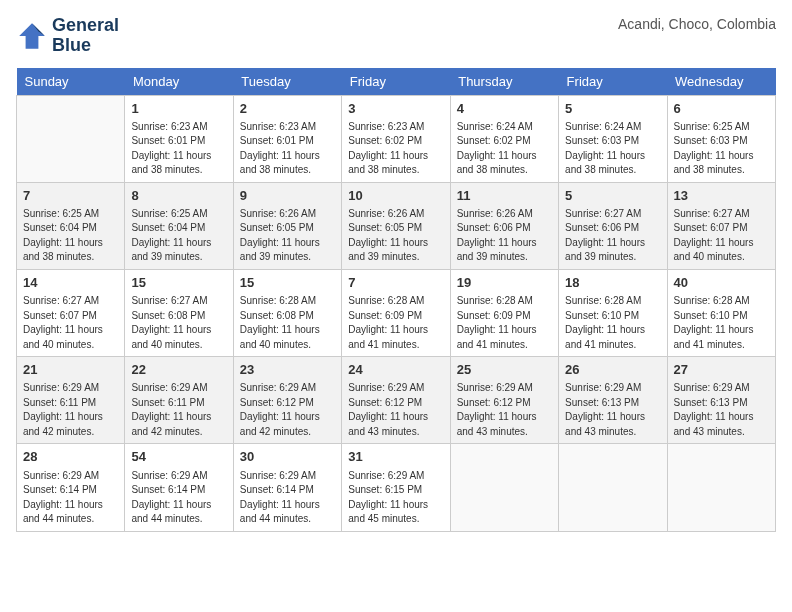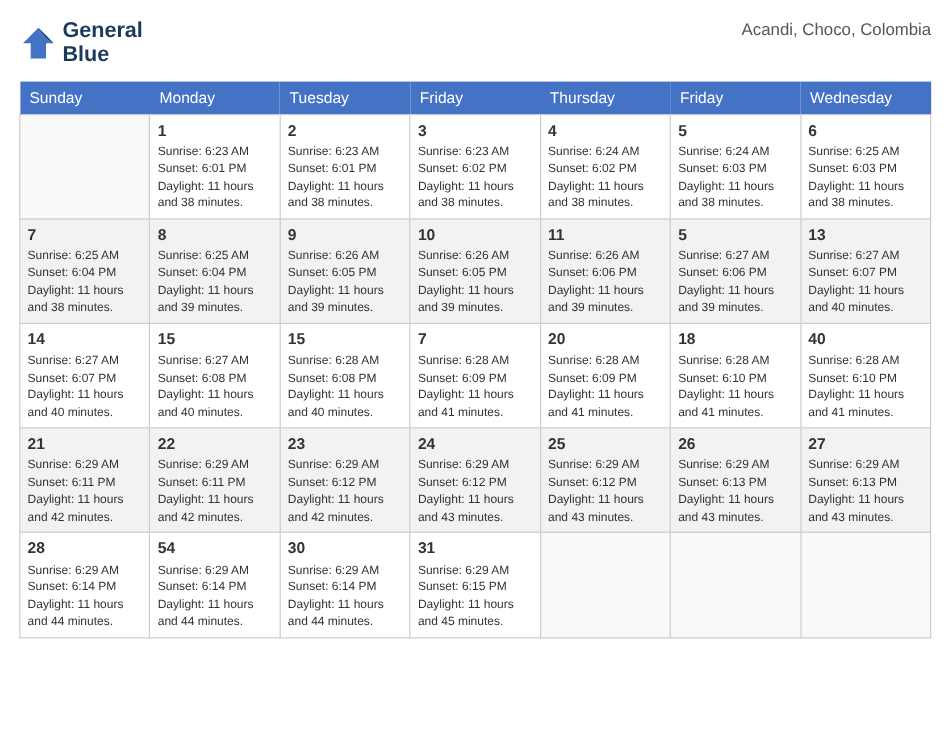--- a/index.html
+++ b/index.html
@@ -243,21 +243,21 @@
 and 40 minutes.</div>
         </td>
         <td>
           <span class="day-number">7</span>
           <div class="day-info" style="white-space: pre-line;">Sunrise: 6:28 AM
 Sunset: 6:09 PM
 Daylight: 11 hours
 and 41 minutes.</div>
         </td>
         <td>
-          <span class="day-number">20</span>
+          <span class="day-number">19</span>
           <div class="day-info" style="white-space: pre-line;">Sunrise: 6:28 AM
 Sunset: 6:09 PM
 Daylight: 11 hours
 and 41 minutes.</div>
         </td>
         <td>
           <span class="day-number">18</span>
           <div class="day-info" style="white-space: pre-line;">Sunrise: 6:28 AM
 Sunset: 6:10 PM
 Daylight: 11 hours

